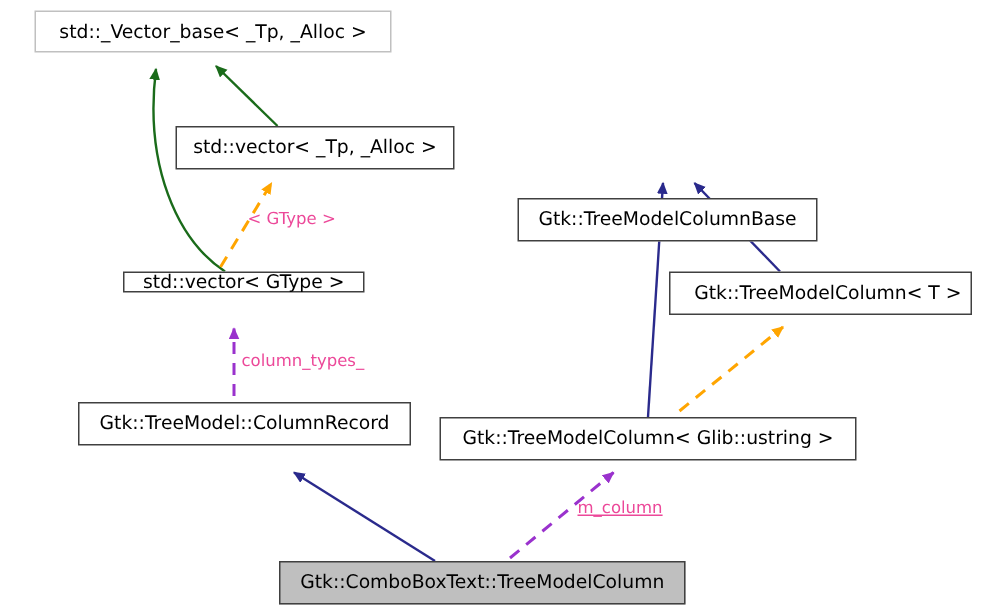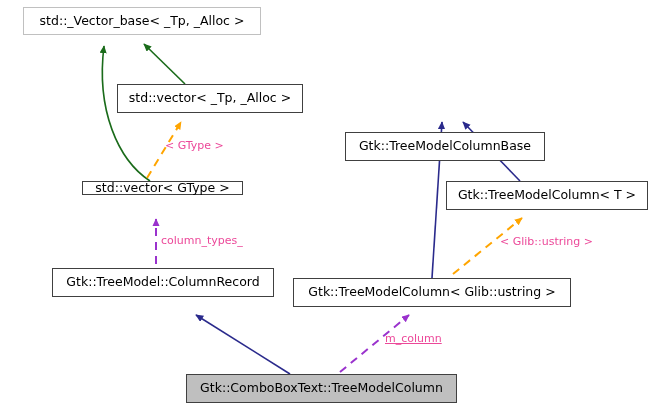--- a/index.html
+++ b/index.html
@@ -108,37 +108,36 @@
   </div>
 
   <div class="node" style="left:345px; top:84px; width:200px; height:29px;margin-top:48px;">
     <span class="node-label">Gtk::TreeModelColumnBase</span>
   </div>
 
   <div class="node" style="left:82px; top:181px; width:161px; height:14px;">
     <span class="node-label">std::vector&lt; GType &gt;</span>
   </div>
 
-  <div class="node" style="left:446px; top:181px; width:202px; height:29px;">
+  <div class="node" style="left:446px; top:181px; width:202px; height:29px;justify-content:flex-end;">
     <span class="node-label">Gtk::TreeModelColumn&lt; T &gt;</span>
   </div>
 
   <div class="node" style="left:52px; top:268px; width:222px; height:29px;">
     <span class="node-label">Gtk::TreeModel::ColumnRecord</span>
   </div>
 
   <div class="node" style="left:293px; top:278px; width:278px; height:29px;">
     <span class="node-label">Gtk::TreeModelColumn&lt; Glib::ustring &gt;</span>
   </div>
 
   <div class="node highlight" style="left:186px; top:374px; width:271px; height:29px;">
     <span class="node-label">Gtk::ComboBoxText::TreeModelColumn</span>
   </div>
 
   <div class="edge-label" style="left:165px; top:140px;">&lt; GType &gt;</div>
 
-  <div class="edge-label" style="left:500px; top:236px;">&lt; Glib::ustring &gt;</div>
 
   <div class="edge-label" style="left:161px; top:235px;">column_types_</div>
 
   <div class="edge-label" style="left:385px; top:333px;text-decoration:underline;">m_column</div>
 
 </div>
 
 </body></html>

